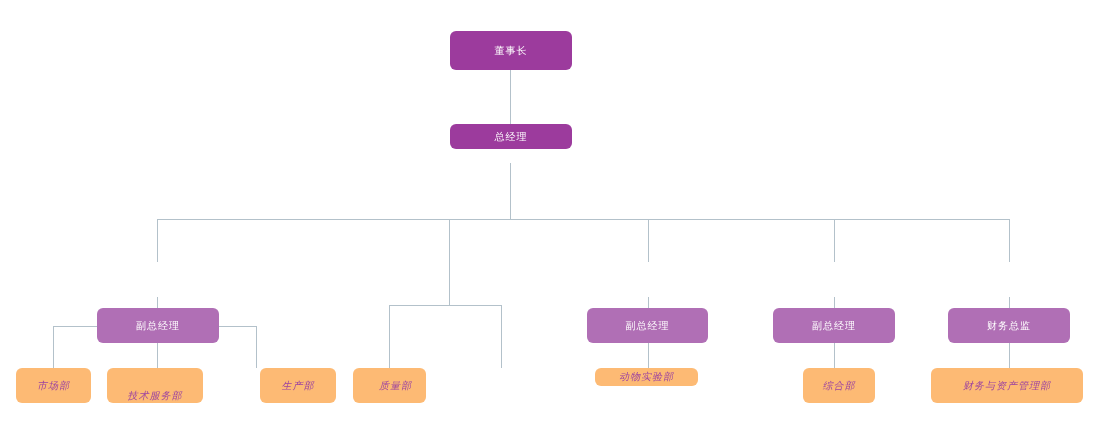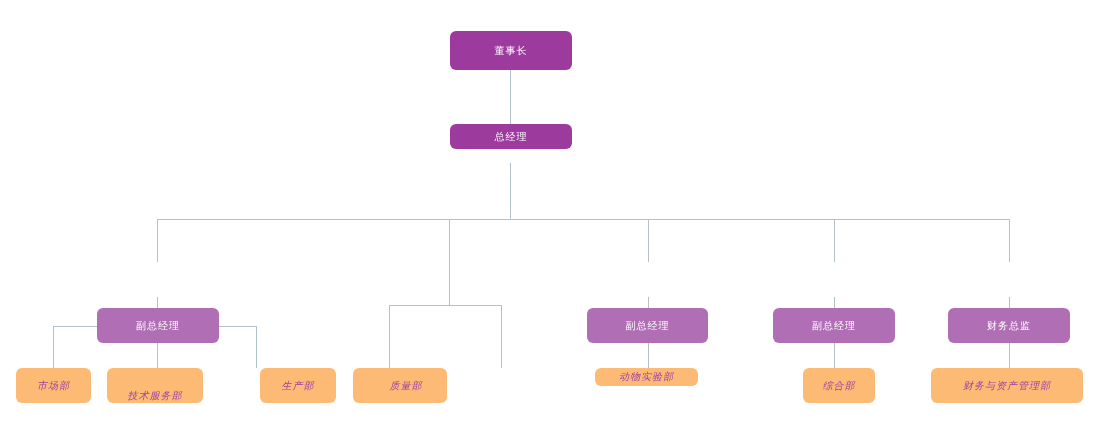--- a/index.html
+++ b/index.html
@@ -40,21 +40,21 @@
   
   #n-chairman { left: 450px; top: 31px;  width: 122px; height: 39px; }
   #n-gm       { left: 450px; top: 124px; width: 122px; height: 25px; }
   #n-vp1      { left: 97px;  top: 262px; width: 122px; height: 35px; }
   #n-vp2      { left: 587px; top: 262px; width: 121px; height: 35px; }
   #n-vp3      { left: 773px; top: 262px; width: 122px; height: 35px; }
   #n-cfo      { left: 948px; top: 262px; width: 122px; height: 35px; text-align: right; }
   #n-market   { left: 16px;  top: 368px; width: 75px;  height: 35px; }
   #n-tech     { left: 107px; top: 368px; width: 96px;  height: 35px; align-items: flex-end; }
   #n-prod     { left: 221px; top: 368px; width: 76px;  height: 35px; margin-left: 39px; }
-  #n-quality  { left: 353px; top: 368px; width: 94px;  height: 35px; padding-left: 12px; }
+  #n-quality  { left: 353px; top: 368px; width: 73px;  height: 35px; padding-left: 12px; }
   #n-rd       { left: 468px; top: 368px; width: 73px;  height: 35px; }
   #n-animal   { left: 595px; top: 368px; width: 103px; height: 18px; }
   #n-general  { left: 803px; top: 368px; width: 72px;  height: 35px; }
   #n-finance  { left: 931px; top: 368px; width: 152px; height: 35px; }
 </style>
 </head>
 <body>
 
 <div class="canvas">
 

